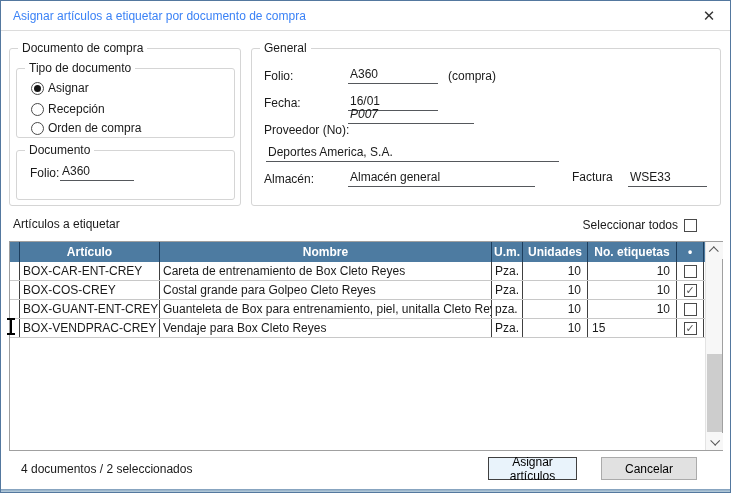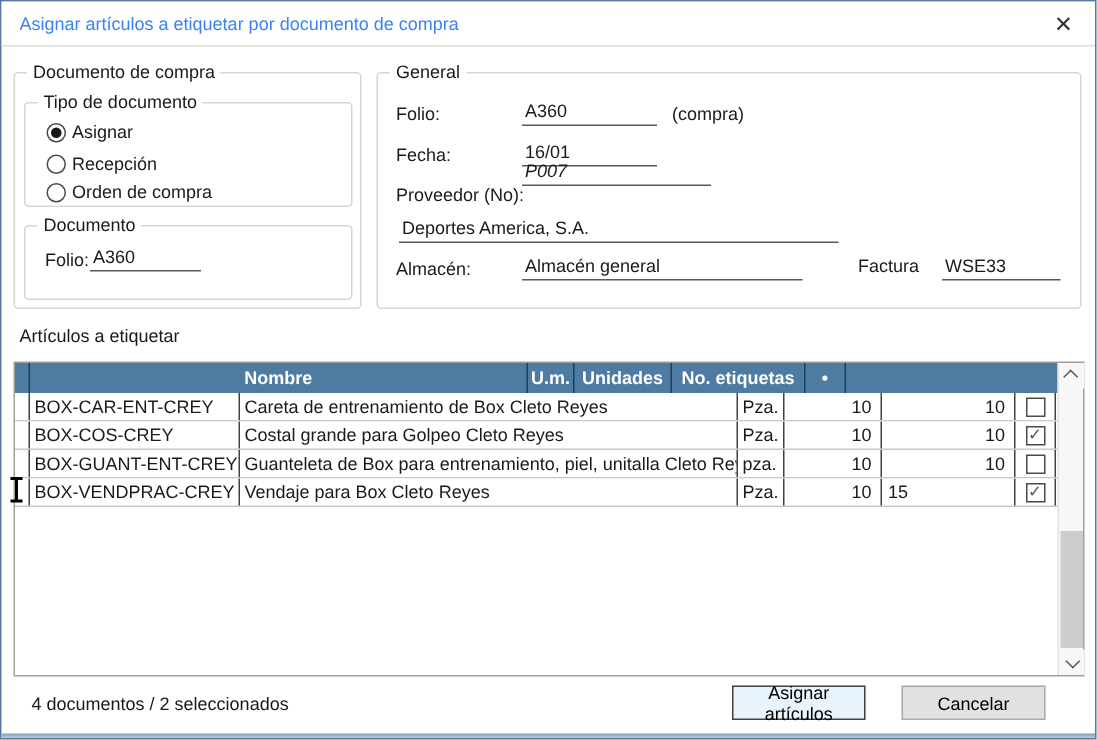--- a/index.html
+++ b/index.html
@@ -150,24 +150,29 @@
     <span class="frm-value" style="left:14px; top:96px;"><span class="ufield" style="width:293px;">Deportes America, S.A.</span></span>
 
     <span class="frm-label" style="left:12px; top:123px;">Almacén:</span>
     <span class="frm-value" style="left:96px; top:121px;"><span class="ufield" style="width:187px;">Almacén general</span></span>
 
     <span class="frm-label" style="left:320px; top:121px;">Factura</span>
     <span class="frm-value" style="left:376px; top:121px;"><span class="ufield" style="width:79px;">WSE33</span></span>
   </div>
 
   <span class="section-label">Artículos a etiquetar</span>
+  <div class="select-all">
+    <span>Seleccionar todos</span>
+    <span class="checkbox"></span>
+  </div>
 
   <div class="table">
     <div class="thead">
       <div class="th col-sel"></div>
+      <div class="th col-art">Artículo</div>
       <div class="th col-nom">Nombre</div>
       <div class="th col-um">U.m.</div>
       <div class="th col-uni">Unidades</div>
       <div class="th col-eti">No. etiquetas</div>
       <div class="th col-chk">•</div>
     </div>
     <div>
   <div class="trow">
     <div class="td col-sel"></div>
     <div class="td col-art">BOX-CAR-ENT-CREY</div>

